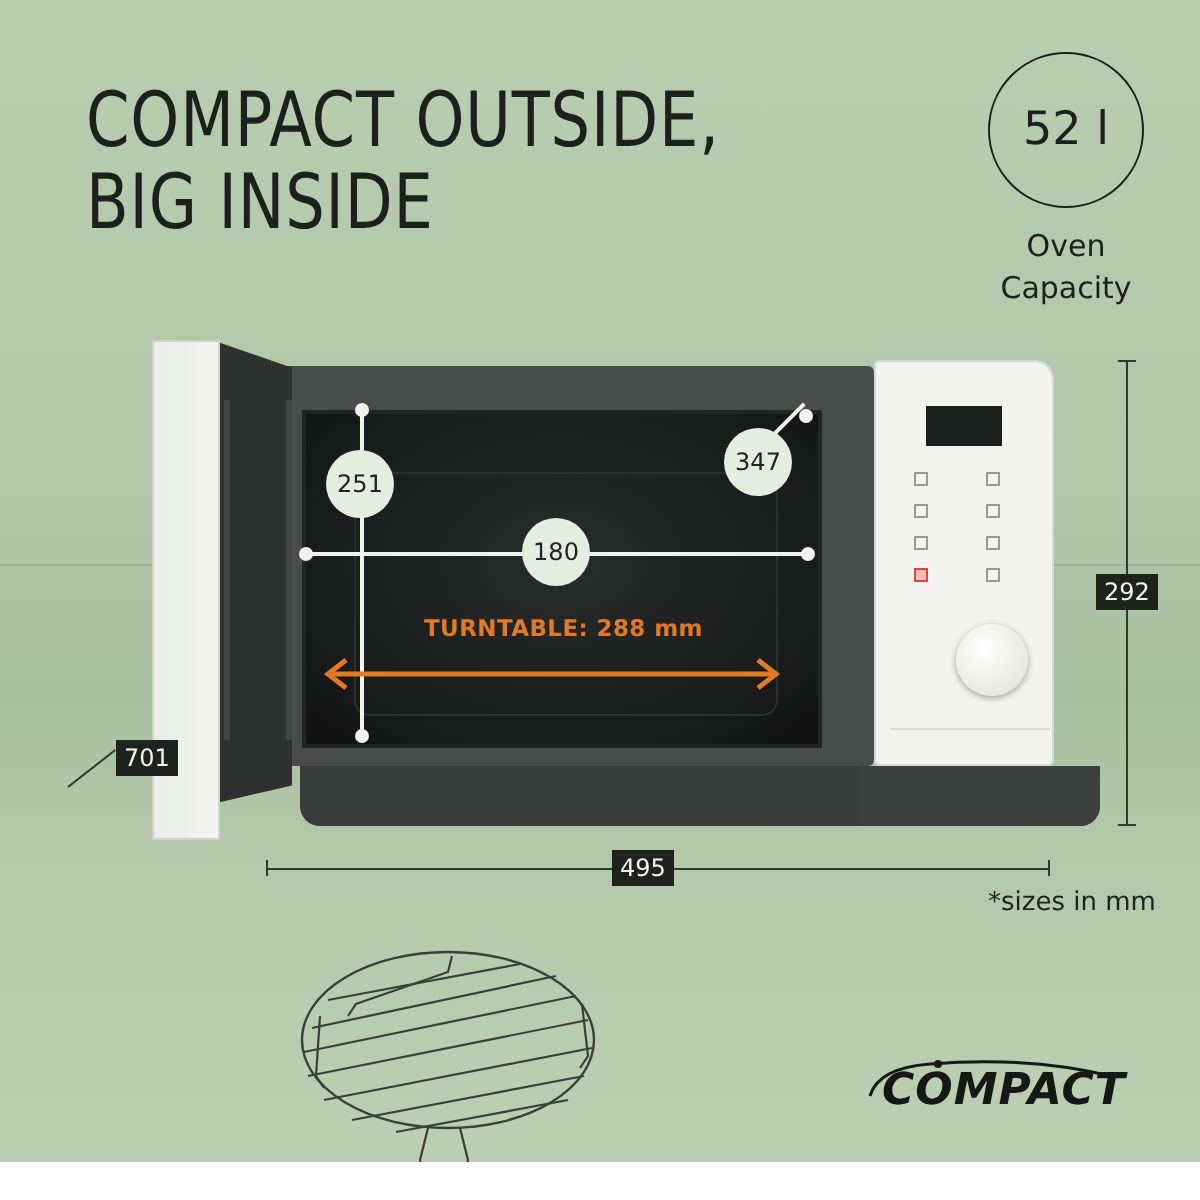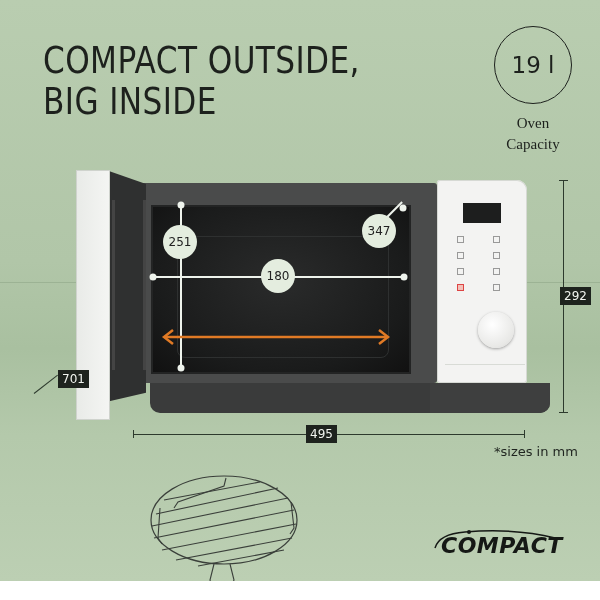--- a/index.html
+++ b/index.html
@@ -14,21 +14,21 @@
     color: #1d211d; letter-spacing: 0.5px; font-family: "DejaVu Sans", sans-serif; font-weight: normal;
     transform: scaleX(0.82); transform-origin: left top;
   }
   .capacity-circle {
     position: absolute; left: 494px; top: 26px; width: 76px; height: 76px; border: 1.5px solid #1d211d;
     border-radius: 50%; display: flex; align-items: center; justify-content: center;
     font-size: 23px; color: #1d211d;
   }
   .capacity-label {
     position: absolute; left: 490px; top: 113px; width: 86px; text-align: center;
-    font-size: 15px; line-height: 21px; color: #1d211d; font-family: Liberation Serif, serif;
+    font-size: 15px; line-height: 21px; color: #1d211d;
   }
   
   .mw-body {
     position: absolute; left: 135px; top: 183px; width: 302px; height: 200px;
     background: #4a4b4b; border-radius: 3px;
   }
   .mw-base {
     position: absolute; left: 150px; top: 383px; width: 400px; height: 30px;
     background: #3a3b3b; border-radius: 0 0 10px 10px;
   }
@@ -82,21 +82,21 @@
 
 <div class="stage">
   <div class="wall-floor-line"></div>
 
   <div class="headline">
     <div>COMPACT OUTSIDE,</div>
     <div>BIG INSIDE</div>
   </div>
 
   <div class="capacity-circle">
-    <span>19 l</span>
+    <span>52 l</span>
   </div>
   <div class="capacity-label">
     <div>Oven</div>
     <div>Capacity</div>
   </div>
 
   <div class="mw-base"></div>
   <div class="mw-base-right"></div>
   <div class="mw-body"></div>
   <div class="cavity"></div>
@@ -130,35 +130,36 @@
   <div class="mbubble" style="left:180px;top:242px;">
     <span>251</span>
   </div>
   <div class="mbubble" style="left:278px;top:276px;">
     <span>180</span>
   </div>
   <div class="mbubble" style="left:379px;top:231px;">
     <span>347</span>
   </div>
 
+  <div class="turntable-label">TURNTABLE: 288 mm</div>
   <svg style="position:absolute;left:160px;top:328px;" width="232" height="18">
     <line x1="5" y1="9" x2="227" y2="9" stroke="#e07a25" stroke-width="2.5"></line>
     <polyline points="13,2 4,9 13,16" fill="none" stroke="#e07a25" stroke-width="2.5"></polyline>
     <polyline points="219,2 228,9 219,16" fill="none" stroke="#e07a25" stroke-width="2.5"></polyline>
   </svg>
 
   <div class="dim-line" style="left:133px;top:434px;width:392px;height:1px;"></div>
   <div class="dim-line" style="left:133px;top:430px;width:1px;height:8px;"></div>
   <div class="dim-line" style="left:524px;top:430px;width:1px;height:8px;"></div>
   <div class="dim-tag" style="left:306px;top:425px;">495</div>
 
   <div class="dim-line" style="left:563px;top:180px;width:1px;height:232px;"></div>
   <div class="dim-line" style="left:559px;top:180px;width:9px;height:1px;"></div>
   <div class="dim-line" style="left:559px;top:412px;width:9px;height:1px;"></div>
-  <div class="dim-tag" style="left:560px;top:287px;">292</div>
+  <div class="dim-tag" style="left:548px;top:287px;">292</div>
 
   <div class="dim-line" style="left:34px;top:393px;width:30px;height:1px;transform:rotate(-38deg);transform-origin:left center;"></div>
   <div class="dim-tag" style="left:58px;top:370px;">701</div>
 
   <div class="sizes-note">*sizes in mm</div>
 
   <svg style="position:absolute;left:148px;top:468px;" width="152" height="132">
     <ellipse cx="76" cy="52" rx="73" ry="44" fill="none" stroke="#3a3f3a" stroke-width="1.2"></ellipse>
     <g stroke="#3a3f3a" stroke-width="1.1" fill="none">
       <line x1="16" y1="32" x2="112" y2="14"></line>

